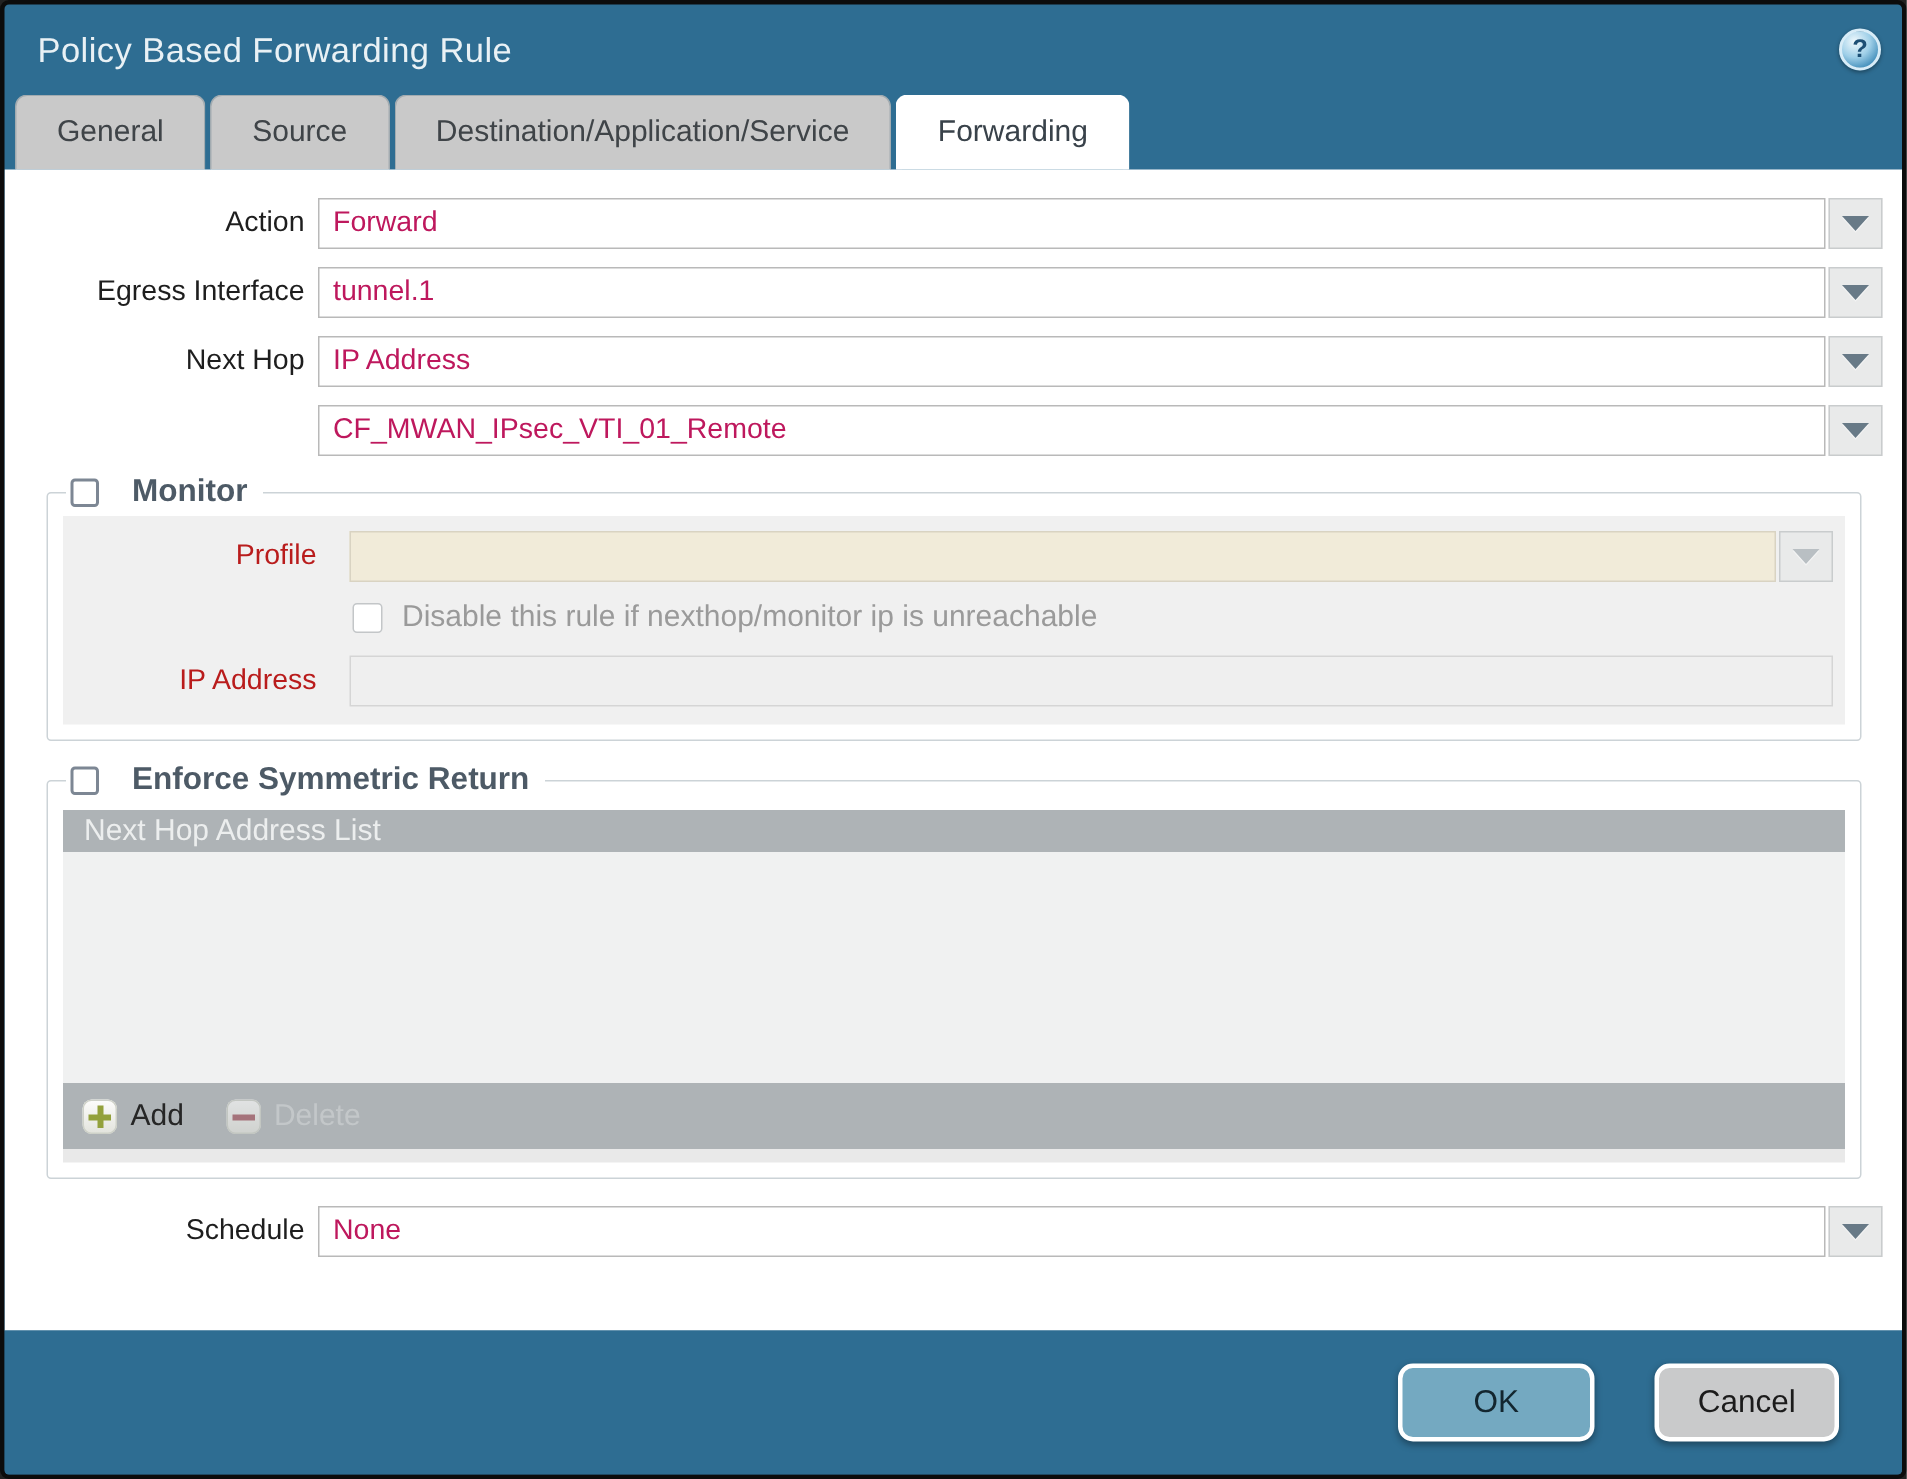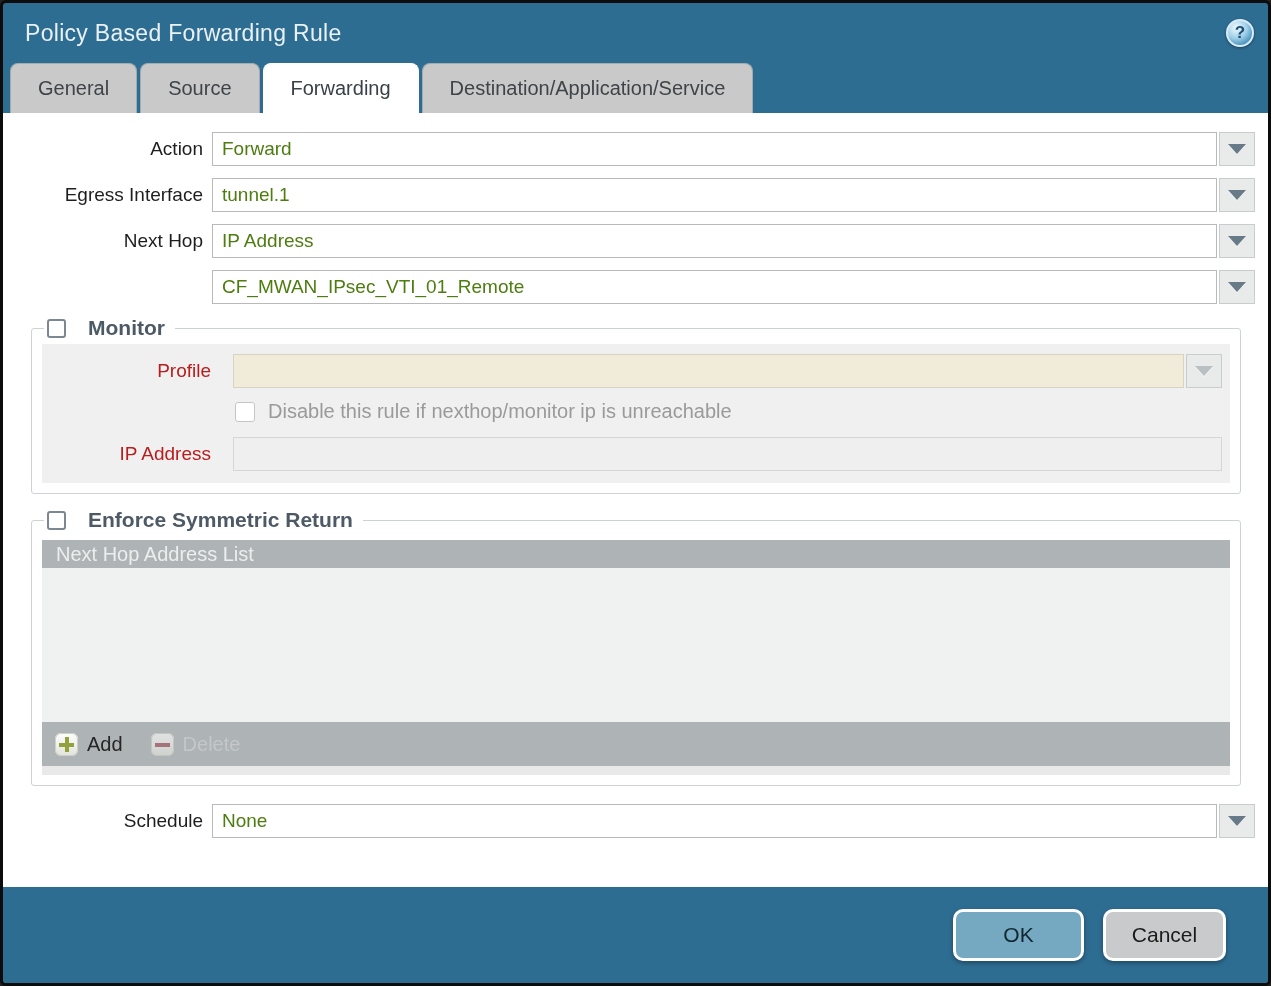--- a/index.html
+++ b/index.html
@@ -45,21 +45,21 @@
   .tab.active { background: #fff; border-color: #fff; color: #39424a; }
 
   
   .content { background: #fff; flex: 1; padding: 19px 13px 0 0; overflow: hidden; }
 
   .row { display: flex; align-items: center; margin-bottom: 12px; }
   .row .label { width: 209px; flex: none; text-align: right; font-size: 19px; color: #1e1e1e; padding-right: 9px; }
   .field {
     flex: 1; height: 34px;
     border: 1px solid var(--field_border, #b9b9b9);
-    background: #fff; font-size: 19px; color: #4d7c0f;
+    background: #fff; font-size: 19px; color: #be185d;
     display: flex; align-items: center; padding-left: 9px;
     overflow: hidden; white-space: nowrap;
   }
   .ddbtn {
     width: 36px; height: 34px; flex: none; margin-left: 2px;
     background: var(--dropdown_btn_bg, #e9eaea);
     border: 1px solid #c9cccd;
     display: flex; align-items: center; justify-content: center;
     cursor: pointer;
   }
@@ -93,21 +93,21 @@
   .tbtn.del { color: #c3c7c9; cursor: default; }
   .sqicon { width: 23px; height: 23px; border-radius: 6px; background: linear-gradient(#fdfdfc, #e2e3dc); box-shadow: inset 0 0 0 1px #ced1c8; position: relative; flex: none; }
   .sqicon.plus::before { content:""; position:absolute; left:4px; right:4px; top:10px; height:4px; background: var(--add_plus, #93a13c); }
   .sqicon.plus::after  { content:""; position:absolute; top:4px; bottom:4px; left:10px; width:4px; background: var(--add_plus, #93a13c); }
   .sqicon.minus { opacity: .65; }
   .sqicon.minus::before { content:""; position:absolute; left:4px; right:4px; top:10px; height:4px; background: var(--delete_minus, #a1525c); }
 
   .schedule-row { margin: 18px 0 0 0; }
 
   
-  .footer { height: 96px; flex: none; background: var(--titlebar_teal, #2e6d92); display: flex; align-items: center; justify-content: flex-end; gap: 19px; padding-right: 42px; }
+  .footer { height: 96px; flex: none; background: var(--titlebar_teal, #2e6d92); display: flex; align-items: center; justify-content: flex-end; gap: 40px; padding-right: 42px; }
   .btn {
     height: 52px; border-radius: 10px; border: 3px solid #fff;
     font-size: 21px; display: flex; align-items: center; justify-content: center;
     box-shadow: 0 2px 5px rgba(0,0,0,.35); cursor: pointer;
     font-family: "Liberation Sans", sans-serif;
   }
   .btn.ok { width: 131px; background: var(--ok_button, #74a9c1); color: #13262f; }
   .btn.cancel { width: 123px; background: var(--cancel_button, #c9cacb); color: #1b1b1b; }
 </style>
 </head>
@@ -116,22 +116,22 @@
 <div class="dialog">
 
   <div class="titlebar">
     <div class="title">Policy Based Forwarding Rule</div>
     <div class="help">?</div>
   </div>
 
   <div class="tabs">
     <div class="tab">General</div>
     <div class="tab">Source</div>
+    <div class="tab">Destination/Application/Service</div>
     <div class="tab active">Forwarding</div>
-    <div class="tab">Destination/Application/Service</div>
   </div>
 
   <div class="content">
 
     <div class="row">
       <div class="label">Action</div>
       <div class="field">Forward</div>
       <div class="ddbtn">
           <span class="arrow"></span>
         </div>

